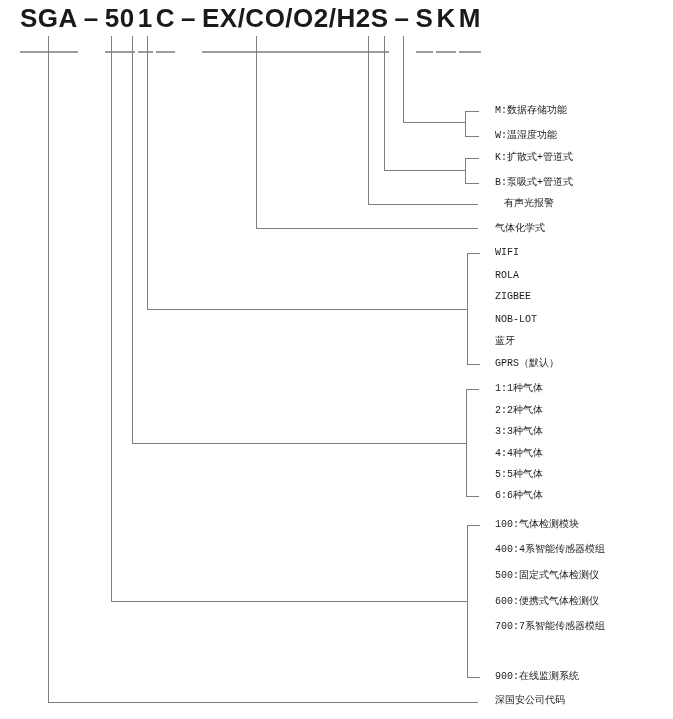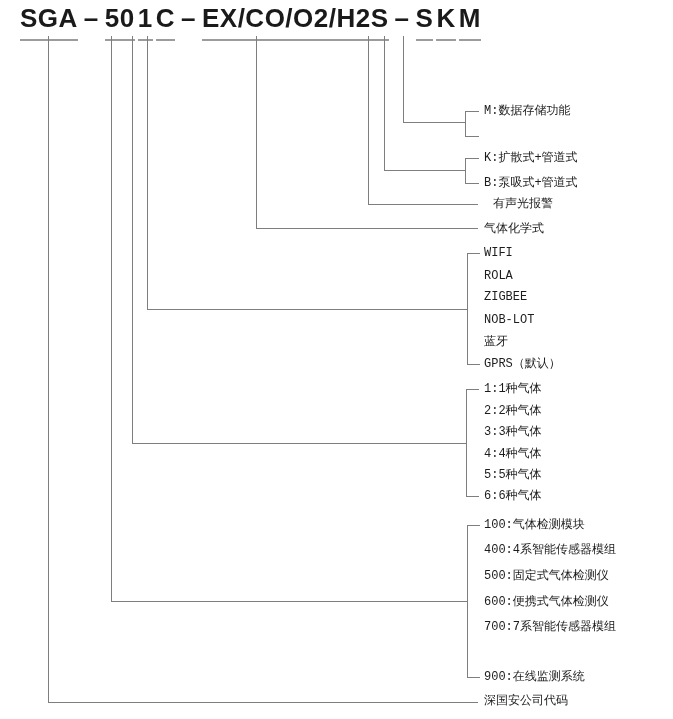--- a/index.html
+++ b/index.html
@@ -7,33 +7,33 @@
     position:relative; width:673px; height:719px; background:var(--bg,#ffffff);
     overflow:hidden; font-family:"Liberation Sans", sans-serif;
   }
   
   .title {
     position:absolute; left:20px; top:3px; white-space:nowrap;
     font-size:26px; font-weight:bold; letter-spacing:0.5px;
     color:var(--title,#1a1a1a); font-family:"Liberation Sans", sans-serif;
   }
   .seg {
-    display:inline-block; line-height:28px; padding-bottom:7px;
+    display:inline-block; line-height:28px; padding-bottom:19px;
     border-bottom:2px solid var(--underline,#9c9c9c);
   }
   .seg.sub + .seg.sub { margin-left:3px; }
   .dash { display:inline-block; line-height:28px; margin:0 6px; }
   
   .vl, .hl { position:absolute; background:var(--line,#7e7e7e); }
   .vl { width:1px; }
   .hl { height:1px; }
   
   .lbl {
-    position:absolute; left:484px; white-space:nowrap;
-    font-size:12px; line-height:22px; color:var(--label,#1c1c1c);
+    position:absolute; left:495px; white-space:nowrap;
+    font-size:10px; line-height:22px; color:var(--label,#1c1c1c);
     font-family:"Liberation Mono","DejaVu Sans Mono", monospace;
   }
 </style>
 </head>
 <body>
 
 <div id="stage" style="--line: #7e7e7e; --underline: #9c9c9c; --title: #1a1a1a; --label: #1c1c1c; --bg: #ffffff;">
 
   <div class="title">
     <span class="seg">SGA</span><span class="dash">–</span><span class="seg sub">50</span><span class="seg sub">1</span><span class="seg sub">C</span><span class="dash">–</span><span class="seg">EX/CO/O2/H2S</span><span class="dash">–</span><span class="seg sub">S</span><span class="seg sub">K</span><span class="seg sub">M</span>
@@ -71,20 +71,21 @@
 
   <div class="vl" style="left:466px; top:389px; height:108px;"></div>
   <div class="hl" style="left:466px; top:389px; width:13px;"></div>
   <div class="hl" style="left:466px; top:496px; width:13px;"></div>
 
   <div class="vl" style="left:467px; top:525px; height:153px;"></div>
   <div class="hl" style="left:467px; top:525px; width:13px;"></div>
   <div class="hl" style="left:467px; top:677px; width:13px;"></div>
 
   <div class="lbl" style="top:100px;">M:数据存储功能</div>
+  <div class="lbl" style="top:125px;">W:温湿度功能</div>
 
   <div class="lbl" style="top:147px;">K:扩散式+管道式</div>
   <div class="lbl" style="top:172px;">B:泵吸式+管道式</div>
 
   <div class="lbl" style="top:193px;margin-left:9px;">有声光报警</div>
   <div class="lbl" style="top:218px;">气体化学式</div>
 
   <div class="lbl" style="top:242px;">WIFI</div>
   <div class="lbl" style="top:265px;">ROLA</div>
   <div class="lbl" style="top:286px;">ZIGBEE</div>

